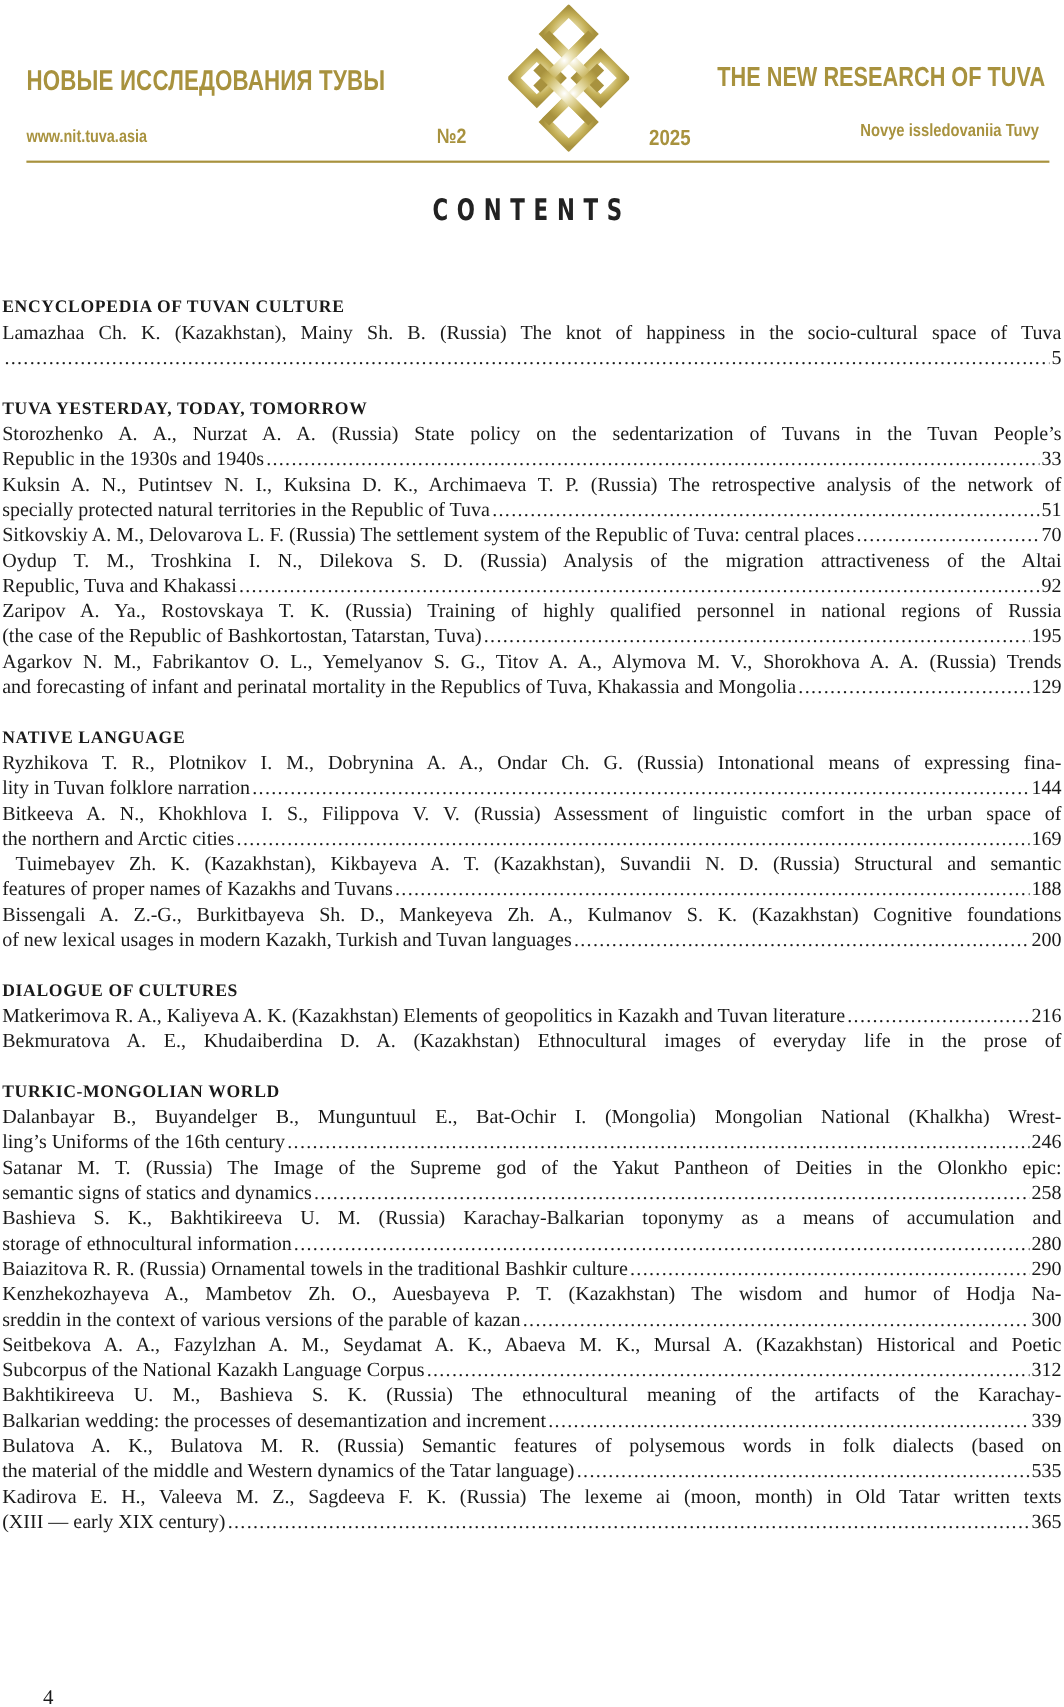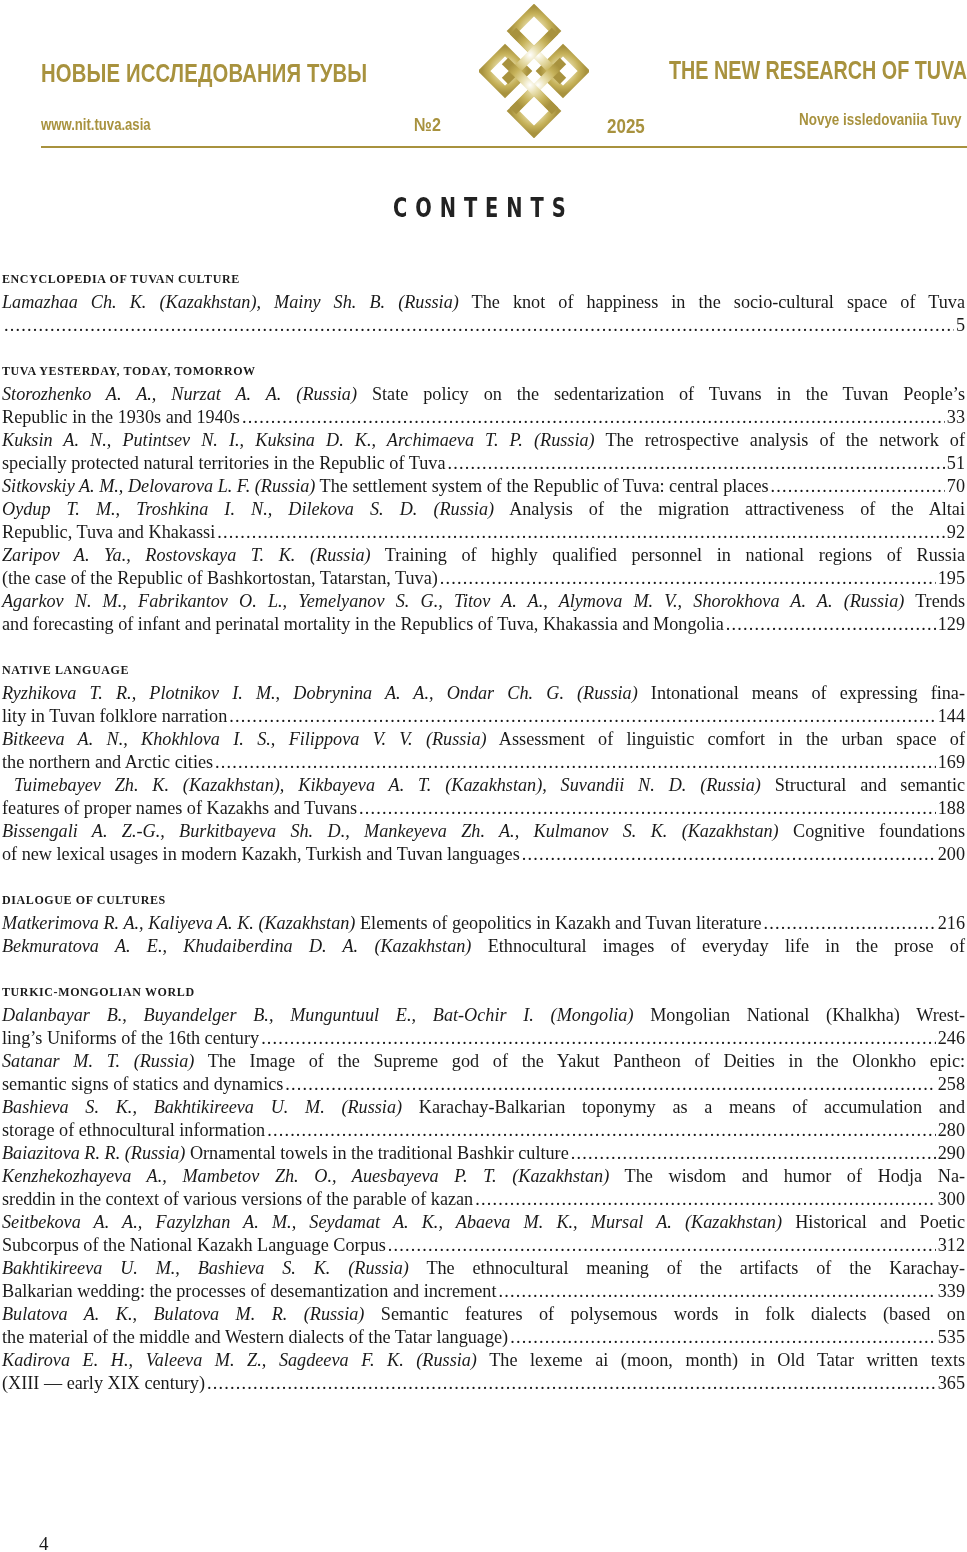--- a/index.html
+++ b/index.html
@@ -1,34 +1,34 @@
 <!DOCTYPE html>
 <html><head>
   <meta charset="utf-8">
   <style>
     html, body { margin: 0; padding: 0; background: #ffffff; }
     body { width: 967px; height: 1552px; position: relative; overflow: hidden; color: #1a1a1a; }
-    .hdr { position: absolute; left: 17px; top: 0; width: 942px; height: 160px; }
+    .hdr { position: absolute; left: 0; top: 0; width: 942px; height: 160px; }
     .gold { color: #a8923e; }
     .cond { font-family: "Liberation Sans", "DejaVu Sans", sans-serif; font-weight: bold; transform-origin: left center; display: inline-block; white-space: nowrap; }
     .title-ru { position: absolute; left: 24px; top: 58px; font-size: 26px; letter-spacing: 0.2px; transform: scaleX(0.78); }
     .title-en { position: absolute; left: 652px; top: 56px; font-size: 25px; transform: scaleX(0.79); }
     .site { position: absolute; left: 24px; top: 116px; font-size: 16px; transform: scaleX(0.82); }
     .issue { position: absolute; left: 397px; top: 114px; font-size: 19px; transform: scaleX(0.85); }
     .year { position: absolute; left: 590px; top: 115px; font-size: 20px; transform: scaleX(0.85); }
     .translit { position: absolute; left: 782px; top: 111px; font-size: 16px; transform: scaleX(0.84); }
     .rule { position: absolute; left: 24px; top: 146px; width: 930px; height: 2px; background: #a8923e; }
     .logo { position: absolute; left: 462px; top: 4px; width: 110px; height: 134px; }
-    .contents-title { position: absolute; left: 0; width: 967px; top: 192px; text-align: center; font-family: "DejaVu Sans", sans-serif; font-weight: bold; font-size: 27px; letter-spacing: 11px; color: #222; }
+    .contents-title { position: absolute; left: 0; width: 967px; top: 176px; text-align: center; font-family: "DejaVu Sans", sans-serif; font-weight: bold; font-size: 27px; letter-spacing: 11px; color: #222; }
     .contents-title span { display: inline-block; transform: scaleX(0.72); }
     .toc { position: absolute; left: 2px; top: 268px; width: 963px; font-family: "Liberation Serif", "DejaVu Serif", serif; font-size: 18.2px; line-height: 23px; }
     .section { margin-bottom: 23px; }
-    .section-title { font-weight: bold; letter-spacing: 0.6px; font-size: 12px; }
+    .section-title { font-weight: bold; letter-spacing: 0.6px; font-size: 16px; }
     .entry { text-align: justify; }
-    .authors { font-style: italic; }
+    .authors { }
     .entry .line-end { display: flex; align-items: baseline; }
     .entry .line-end .t { white-space: nowrap; }
     .entry .line-end .dots { flex: 1; overflow: hidden; white-space: nowrap; margin: 0 2px; }
     .entry .line-end .dots::before { content: "........................................................................................................................................................................................................................................................................................................................................"; letter-spacing: 1.2px; }
     .entry .line-end .pg { white-space: nowrap; }
     .page-num { position: absolute; left: 39px; top: 1533px; font-family: "Liberation Serif", serif; font-size: 19px; }
   </style>
 </head>
 <body>
 
@@ -227,21 +227,21 @@
         <div style="text-align-last: justify;"><span class="authors">Bakhtikireeva U. M., Bashieva S. K. (Russia)</span> <span>The ethnocultural meaning of the artifacts of the Karachay-</span></div>
         <div class="line-end">
           <span class="t"><span>Balkarian wedding: the processes of desemantization and increment</span></span>
           <span class="dots"></span>
           <span class="pg">339</span>
         </div>
       </div>
       <div class="entry">
         <div style="text-align-last: justify;"><span class="authors">Bulatova A. K., Bulatova M. R. (Russia)</span> <span>Semantic features of polysemous words in folk dialects (based on</span></div>
         <div class="line-end">
-          <span class="t"><span>the material of the middle and Western dialects of the Tatar language)</span></span>
+          <span class="t"><span>the material of the middle and Western dynamics of the Tatar language)</span></span>
           <span class="dots"></span>
           <span class="pg">535</span>
         </div>
       </div>
       <div class="entry">
         <div style="text-align-last: justify;"><span class="authors">Kadirova E. H., Valeeva M. Z., Sagdeeva F. K. (Russia)</span> <span>The lexeme ai (moon, month) in Old Tatar written texts</span></div>
         <div class="line-end">
           <span class="t"><span>(XIII — early XIX century)</span></span>
           <span class="dots"></span>
           <span class="pg">365</span>

